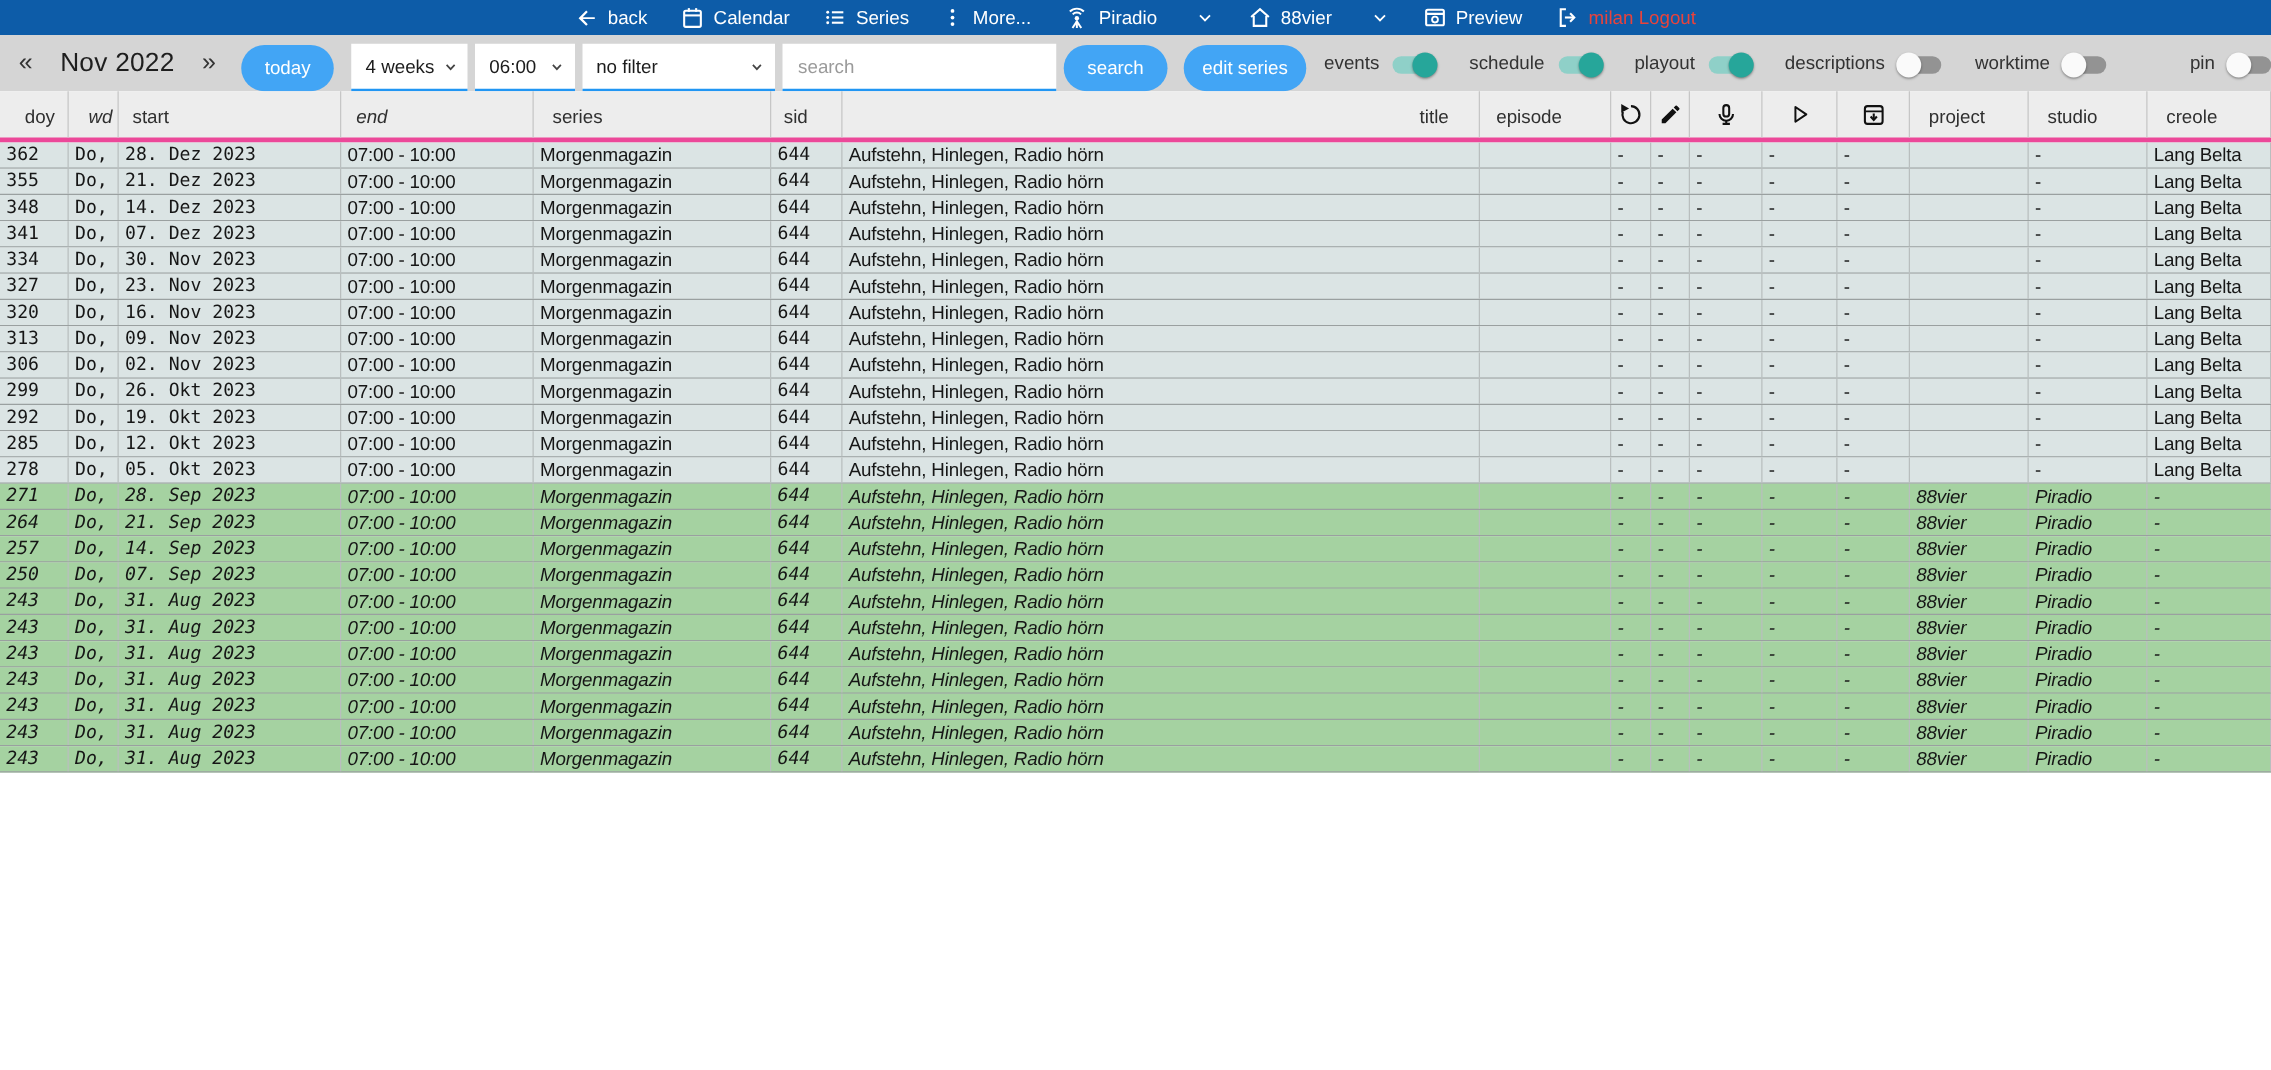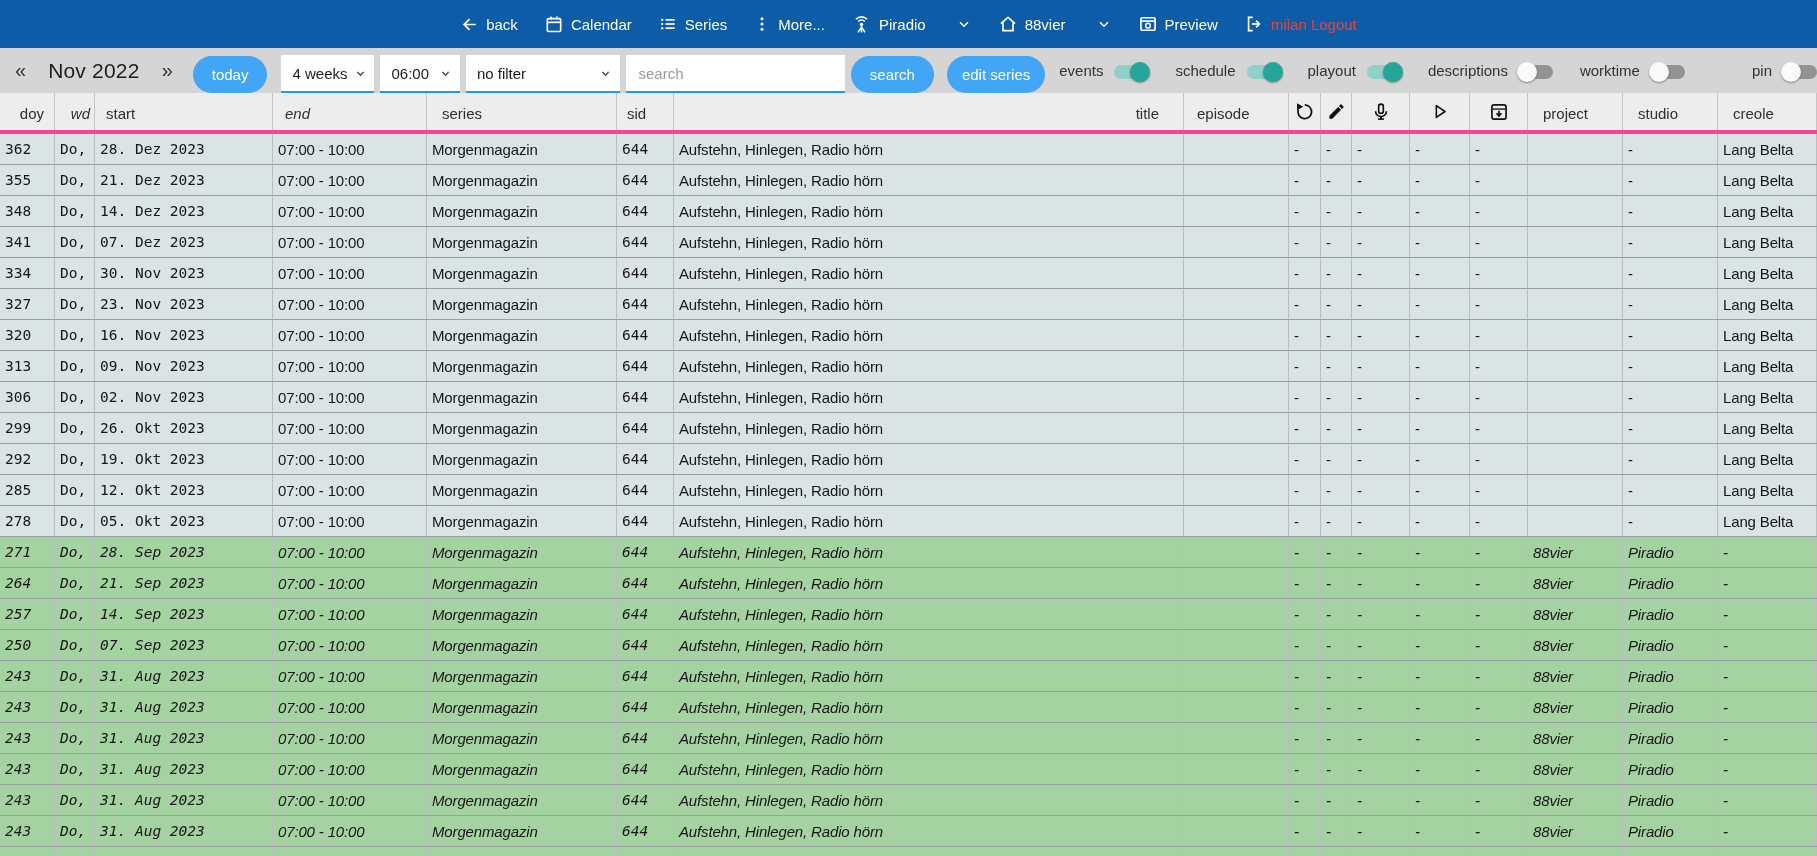--- a/index.html
+++ b/index.html
@@ -1,20 +1,20 @@
 <!DOCTYPE html>
 <html style="--c-topbar: #0d5ca8; --c-btn: #42a5f5; --c-toggle: #26a69a; --c-underline: #2196f3; --c-row-past: #dbe4e4; --c-row-sched: #a5d2a1; --c-logout: #e8433c;"><head>
 <meta charset="utf-8">
 <style>
   * { margin:0; padding:0; box-sizing:border-box; }
   html,body { width:1817px; height:856px; overflow:hidden; background:#fff;
     font-family:"Liberation Sans", sans-serif; }
 
   
-  .topbar { height:48px; background:var(--c-topbar); display:flex; align-items:center;
+  .topbar { height:28px; background:var(--c-topbar); display:flex; align-items:center;
     justify-content:center; gap:26px; color:#fff; font-size:15px; }
   .nav-item { display:flex; align-items:center; gap:7px; cursor:pointer; white-space:nowrap; }
   .nav-item svg { display:block; }
   .chev { margin-left:4px; }
   .logout-text { color:var(--c-logout); }
 
   
   .toolbar { height:45px; background:#d5d5d5; display:flex; align-items:center;
     padding-left:9px; overflow:hidden; white-space:nowrap; }
   .pager { font-size:20px; color:#333; padding:0 6px; cursor:pointer; }
@@ -52,21 +52,21 @@
     display:flex; align-items:flex-end; padding-bottom:8px; overflow:hidden; }
   .thead .c.icon-c { align-items:center; justify-content:center; padding-bottom:0; }
   .h-doy { justify-content:flex-end; padding-right:10px; }
   .h-wd  { justify-content:flex-end; padding-right:4px;font-style:italic; }
   .h-start { padding-left:11px; } .h-end { padding-left:12px;font-style:italic; }
   .h-series{ padding-left:15px; } .h-sid { padding-left:10px; }
   .h-title { justify-content:flex-end; padding-right:24px; }
   .h-episode { padding-left:13px; }
   .h-right { padding-left:15px; }
 
-  .trow { height:31px; border-bottom:1px solid #9aa0a0; }
+  .trow { height:21px; border-bottom:1px solid #9aa0a0; }
   .trow.past { background:var(--c-row-past); }
   .trow.sched { background:var(--c-row-sched);font-style:italic; }
   .trow .c { border-right:1px solid #b9bebe; display:flex; align-items:center;
     overflow:hidden; white-space:nowrap; color:#161616; padding-left:5px; }
   .mono { font-family:"DejaVu Sans Mono", monospace; font-size:14.5px; }
   .sans { font-size:15px; letter-spacing:-0.15px; }
   .d-title { padding-left:7px; }
   .d-mark { padding-left:4px; }
   .d-right { padding-left:6px; }
 </style>

